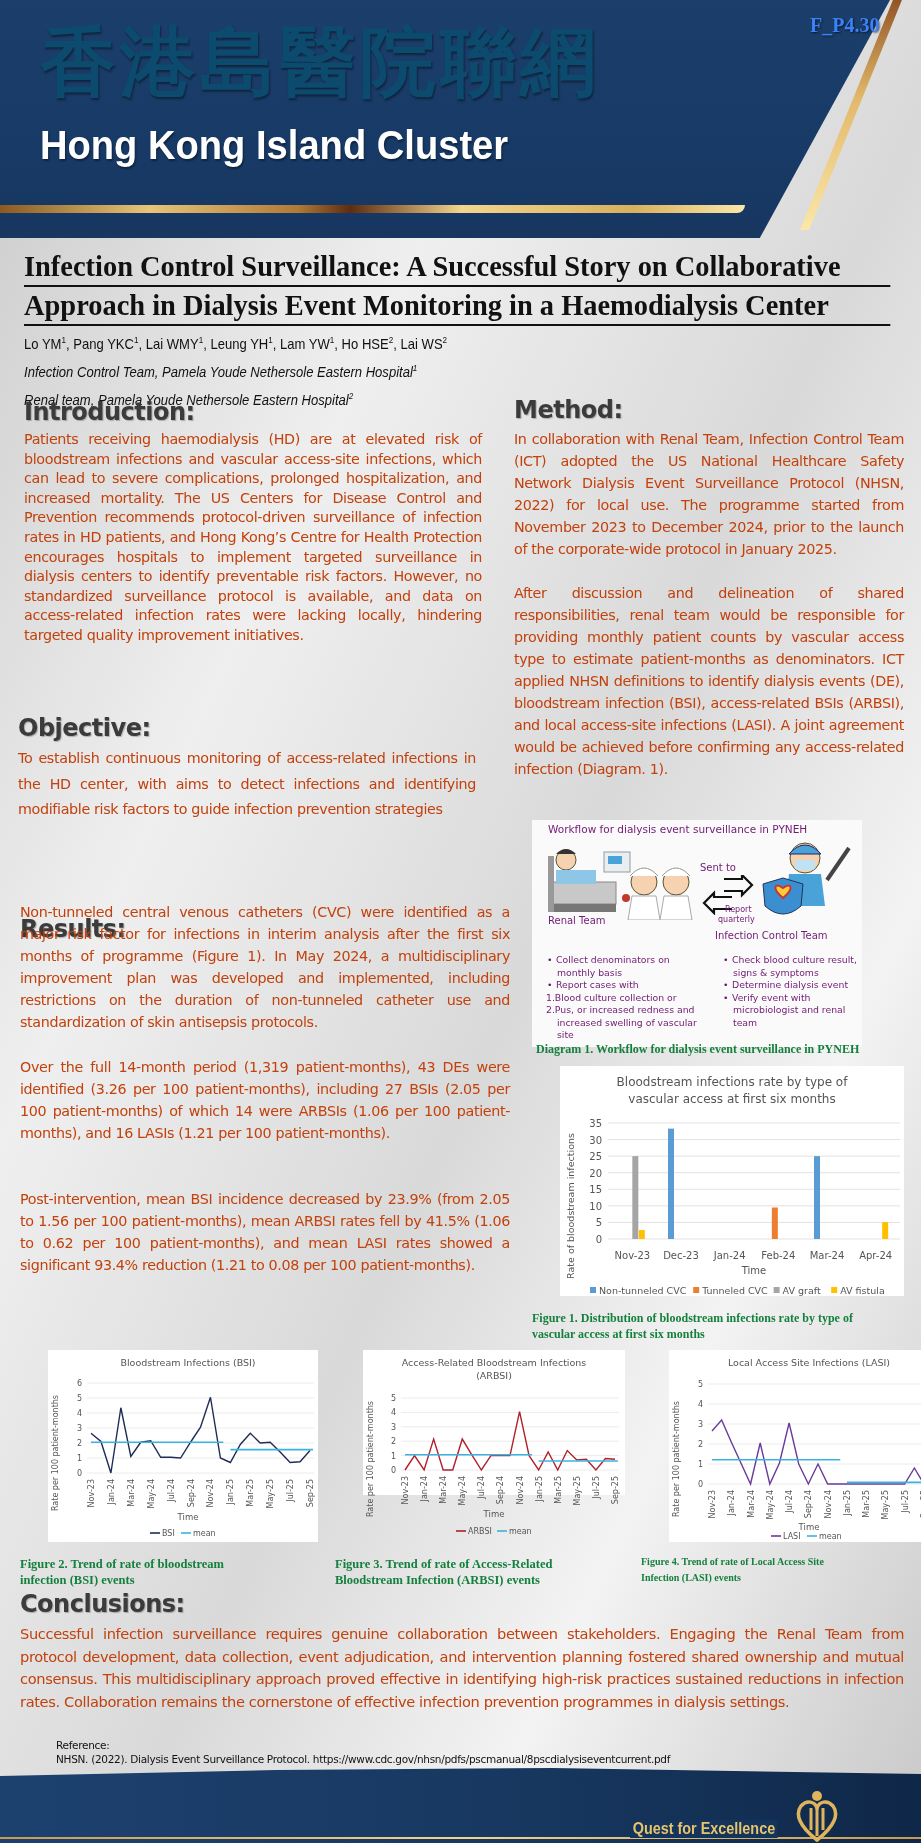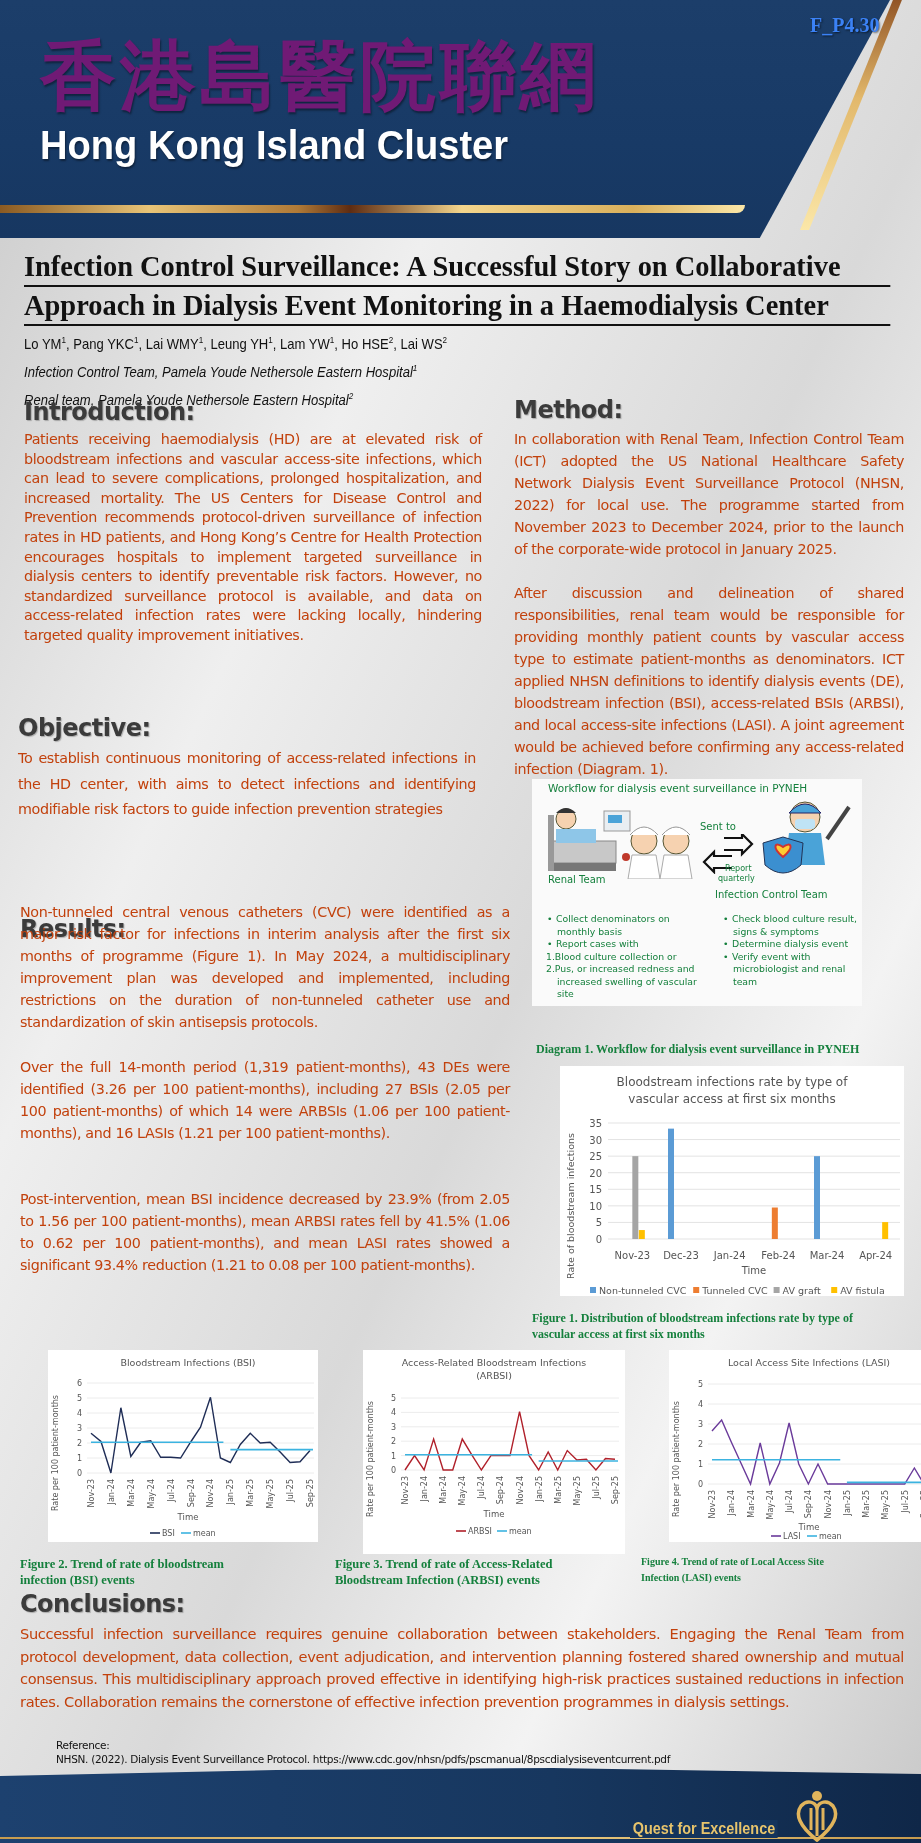--- a/index.html
+++ b/index.html
@@ -24,23 +24,23 @@
     position: absolute; left: 0; top: 205px; width: 745px; height: 8px;
     background: linear-gradient(90deg, #8a5a22 0%, #e8c477 20%, #b07a37 40%, #5e2c12 47%, #f3d58c 62%, #d9b05c 85%, #fbe7a8 100%);
     border-radius: 0 0 30px 0;
   }
   .header .gold-d {
     position: absolute; left: 800px; top: -10px; width: 9px; height: 240px;
     background: linear-gradient(180deg, #8a4b1f 0%, #e2b86b 45%, #fbe7a8 100%);
     transform: skewX(-22deg); transform-origin: bottom;
   }
   .header .cn-title {
-    position: absolute; left: 40px; top: 38px;
+    position: absolute; left: 40px; top: 24px;
     font-family: "DejaVu Sans", sans-serif; font-weight: bold;
-    font-size: 76px; letter-spacing: 4px; color: #701a75; line-height: 1;
+    font-size: 76px; letter-spacing: 4px; color: #0c4a6e; line-height: 1;
     text-shadow: 1px 2px 2px rgba(0,0,0,.4);
   }
   .header .en-title {
     position: absolute; left: 40px; top: 122px;
     font-family: "Liberation Sans", sans-serif; font-weight: bold;
     font-size: 41px; color: #fff; letter-spacing: 0;
     transform: scaleX(0.93); transform-origin: left;
     text-shadow: 1px 2px 2px rgba(0,0,0,.4);
   }
   .header .poster-code {
@@ -68,22 +68,22 @@
   .para {
     position: absolute; font-family: "DejaVu Sans", sans-serif; font-size: 14.3px;
     line-height: 19.6px; text-align: justify; color: #c2410c; letter-spacing: -0.35px;
   }
   .caption {
     position: absolute; font-family: "Liberation Serif", serif; font-weight: bold;
     font-size: 12px; line-height: 16px; color: #15803d;
   }
   
   .diagram {
-    position: absolute; left: 532px; top: 779px; width: 330px; height: 227px;
-    background: #fafafa; font-family: "DejaVu Sans", sans-serif; color: #15803d;
+    position: absolute; left: 532px; top: 820px; width: 330px; height: 227px;
+    background: #fafafa; font-family: "DejaVu Sans", sans-serif; color: #701a75;
   }
   .diagram .d-title { position: absolute; left: 16px; top: 3px; font-size: 10.5px; }
   .diagram .lbl { position: absolute; font-size: 10px; }
   .diagram ul { position: absolute; font-size: 9.3px; line-height: 12.5px; list-style: none; }
   .diagram li { position: relative; padding-left: 10px; }
   .diagram li.b::before { content: "•"; position: absolute; left: 1px; }
   .diagram li.n { padding-left: 0; }
   .diagram li.cont { padding-left: 11px; }
   
   .chart-box { position: absolute; background: #fff; margin-left: 28px; }
@@ -285,21 +285,21 @@
       <line x1="43" x2="175.4090909090909" y1="92.25" y2="92.25" stroke="#3bb3e0" stroke-width="1.6"></line>
       <line x1="182.36363636363637" x2="265" y1="99.6" y2="99.6" stroke="#3bb3e0" stroke-width="1.6"></line>
       <text x="140" y="170" text-anchor="middle" font-size="8.5" fill="#555" font-family="DejaVu Sans, sans-serif">Time</text>
       <text x="10" y="103" text-anchor="middle" font-size="8" fill="#555" font-family="DejaVu Sans, sans-serif" transform="rotate(-90 10 103)">Rate per 100 patient-months</text>
       <line x1="102" x2="112" y1="183" y2="183" stroke="#1f2d56" stroke-width="1.6"></line>
       <text x="114" y="186" font-size="8" fill="#555" font-family="DejaVu Sans, sans-serif">BSI</text>
       <line x1="133" x2="143" y1="183" y2="183" stroke="#3bb3e0" stroke-width="1.6"></line>
       <text x="145" y="186" font-size="8" fill="#555" font-family="DejaVu Sans, sans-serif">mean</text>
     </svg>
 </div>
-<div class="chart-box" style="left:335px; top:1350px; width:262px; height:204px;">
+<div class="chart-box" style="left:335px; top:1350px; width:262px; height:145px;">
   <svg id="fig3" width="262" height="192">
       <text x="131" y="16" text-anchor="middle" font-size="9.5" fill="#555" font-family="DejaVu Sans, sans-serif">Access-Related Bloodstream Infections</text>
       <text x="131" y="29" text-anchor="middle" font-size="9.5" fill="#555" font-family="DejaVu Sans, sans-serif">(ARBSI)</text>
       <line x1="38" x2="256" y1="120" y2="120" stroke="#ececec" stroke-width="1"></line>
       <text x="33" y="123" text-anchor="end" font-size="8" fill="#555" font-family="DejaVu Sans, sans-serif">0</text>
       <line x1="38" x2="256" y1="105.6" y2="105.6" stroke="#ececec" stroke-width="1"></line>
       <text x="33" y="108.6" text-anchor="end" font-size="8" fill="#555" font-family="DejaVu Sans, sans-serif">1</text>
       <line x1="38" x2="256" y1="91.2" y2="91.2" stroke="#ececec" stroke-width="1"></line>
       <text x="33" y="94.2" text-anchor="end" font-size="8" fill="#555" font-family="DejaVu Sans, sans-serif">2</text>
       <line x1="38" x2="256" y1="76.80000000000001" y2="76.80000000000001" stroke="#ececec" stroke-width="1"></line>

